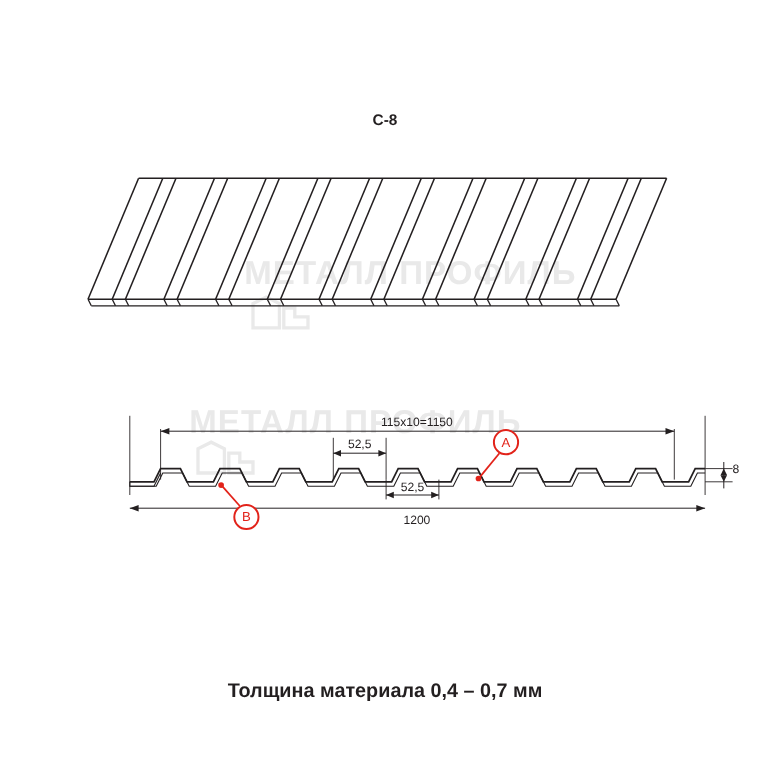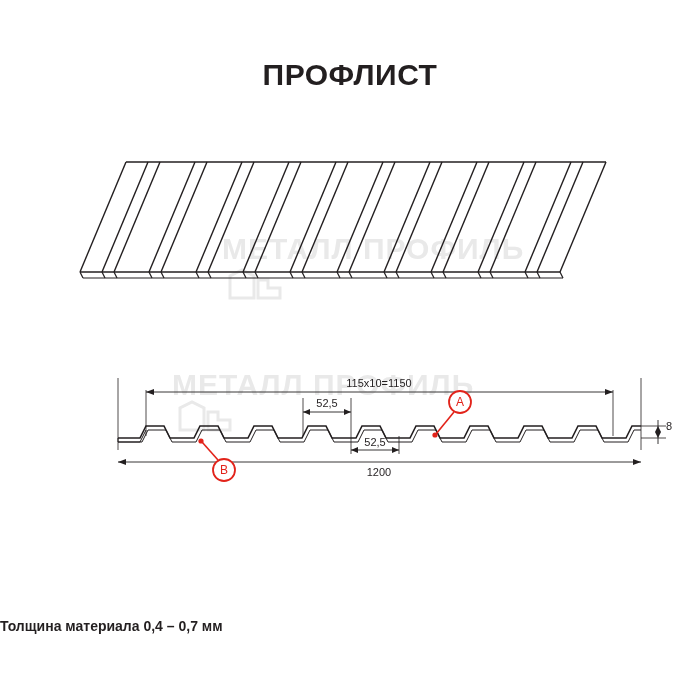--- a/index.html
+++ b/index.html
@@ -53,21 +53,22 @@
     top: 350px;
     left: 66px;
     width: 610px;
     height: 140px;
   }
   .footnote {
     position: absolute;
     top: 618px;
     left: 0;
     width: 700px;
-    font-size: 14px;
+    text-align: center;
+    font-size: 18px;
     font-weight: bold;
     color: #231f20;
   }
   .wm {
     position: absolute;
     pointer-events: none;
     font-size: 30px;
     font-weight: bold;
     color: #e9e9e9;
     letter-spacing: 1px;
@@ -96,21 +97,21 @@
       <path d="M30 30 L30 12 L40 12 L40 20 L52 20 L52 30 Z" fill="none" stroke="#e9e9e9" stroke-width="3"></path>
     </svg>
   </div>
   <div class="wm-logo" style="top:400px; left:178px;">
     <svg width="58" height="34" viewBox="0 0 58 34">
       <path d="M2 30 L2 8 L14 2 L26 8 L26 30 Z" fill="none" stroke="#e9e9e9" stroke-width="3"></path>
       <path d="M30 30 L30 12 L40 12 L40 20 L52 20 L52 30 Z" fill="none" stroke="#e9e9e9" stroke-width="3"></path>
     </svg>
   </div>
 
-  <div class="title">ПРОФЛИСТ</div>
+  <div class="subtitle">С-8</div>
 
   <div class="iso-wrap">
     <svg width="580" height="170" viewBox="0 0 580 170">
       <g fill="none" stroke="#231f20" stroke-width="1.4" stroke-linejoin="miter">
 
         <line x1="66" y1="22" x2="546" y2="22"></line>
         <line x1="20" y1="132" x2="500" y2="132"></line>
 
         <line x1="66" y1="22" x2="20" y2="132"></line>
 

